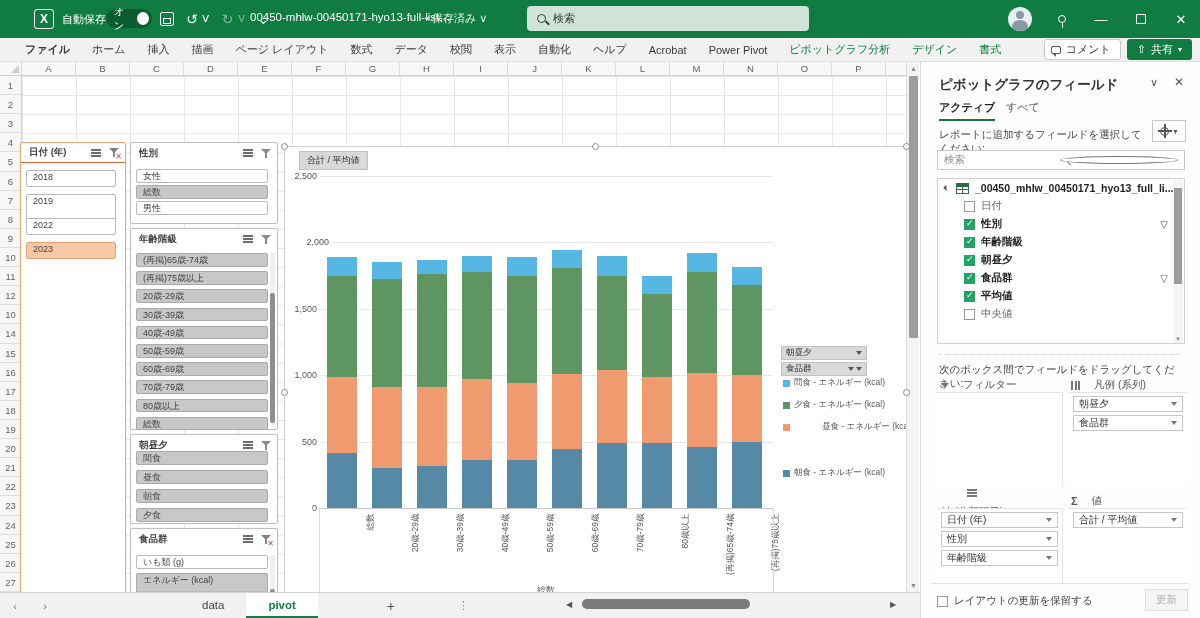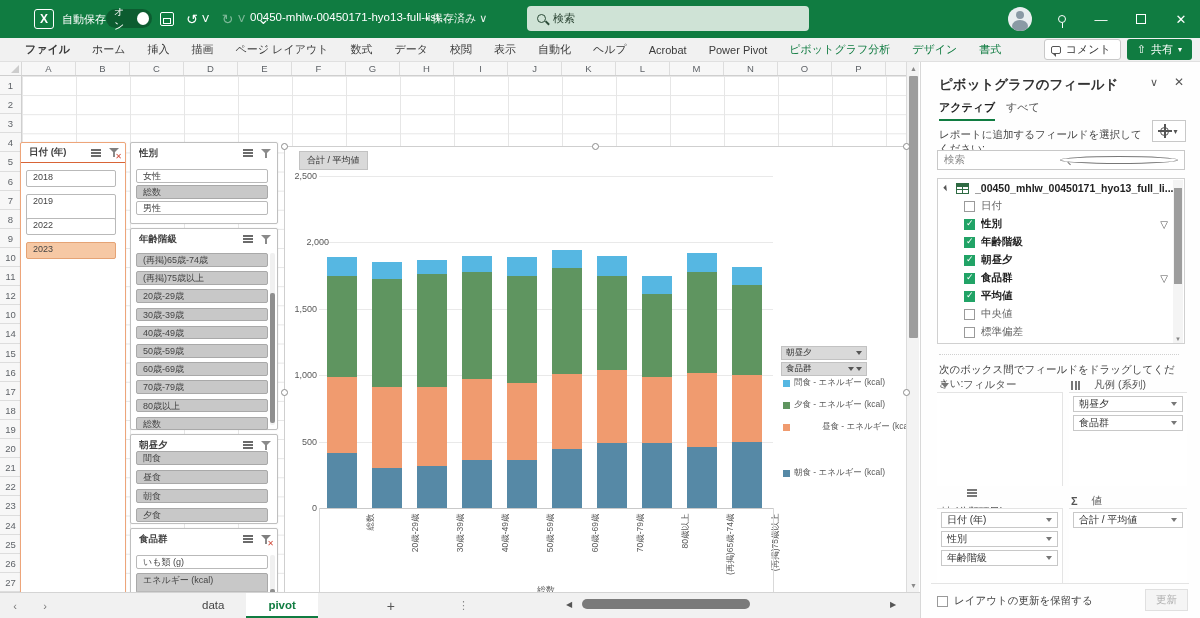--- a/index.html
+++ b/index.html
@@ -540,24 +540,20 @@
           <span class="ffun">▽</span>
         </div>
         <div class="frow">
           <span class="cb on"></span>
           <span class="flab bold">平均値</span>
         </div>
         <div class="frow">
           <span class="cb"></span>
           <span class="flab">中央値</span>
         </div>
-        <div class="frow">
-          <span class="cb"></span>
-          <span class="flab">標準偏差</span>
-        </div>
         <div class="fscroll">
           <div class="fs-thumb"></div>
           <div class="fs-arr" style="bottom: 0px;">▼</div>
         </div>
       </div>
     <div class="drag-hint">次のボックス間でフィールドをドラッグしてください:</div>
 
     <div class="qlab" style="left:20px; top:316px;">
         <span class="fun-ico"></span>
         <span>フィルター</span>

